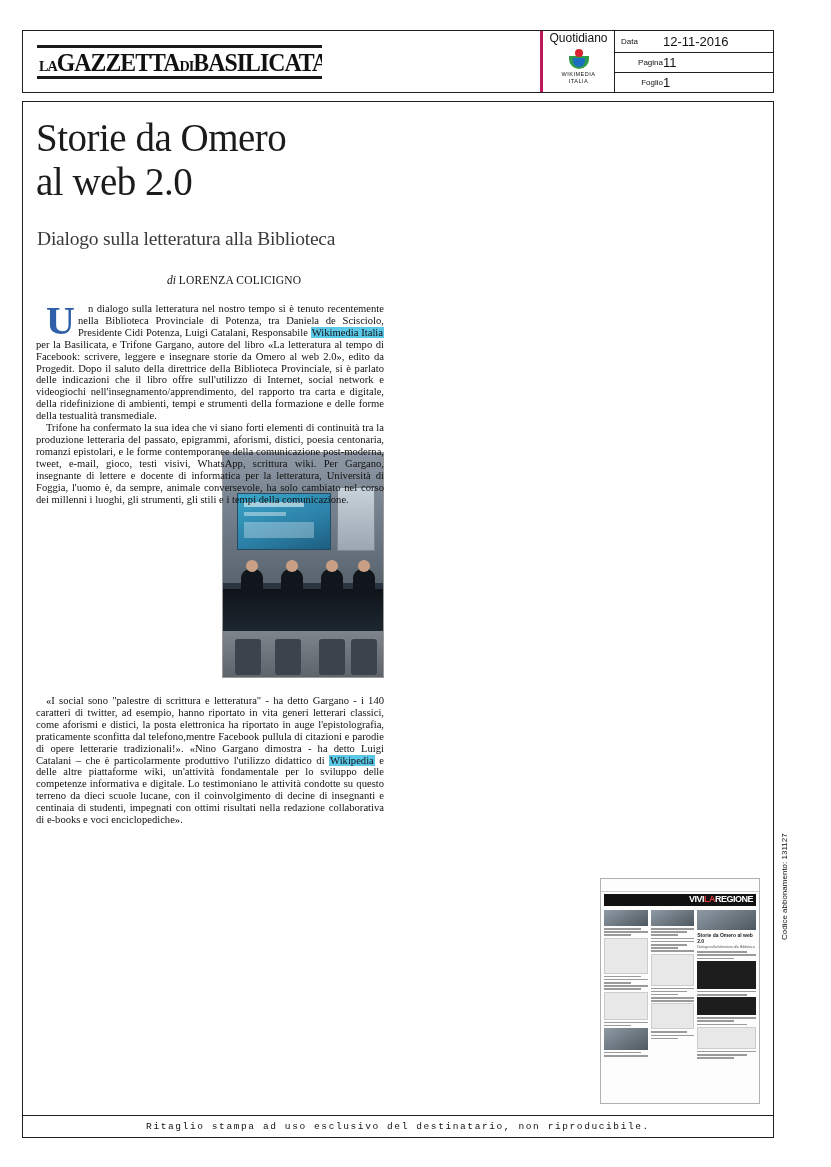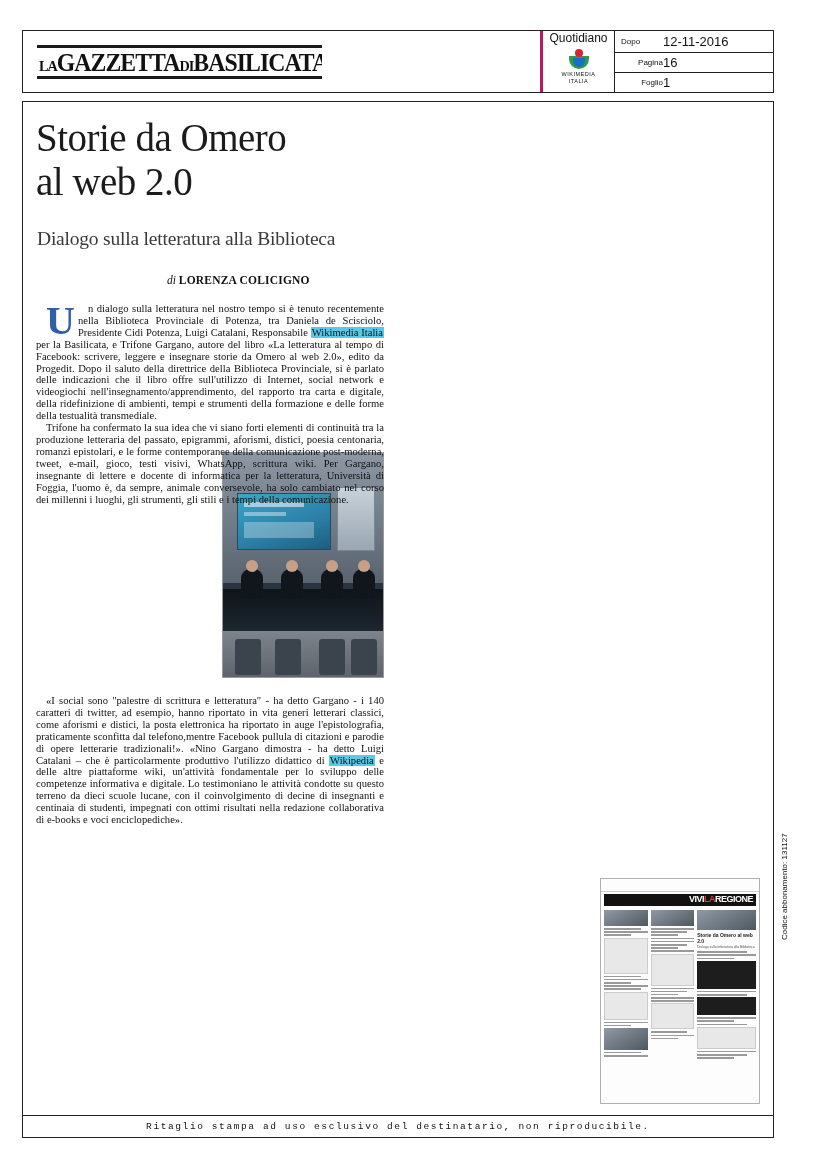--- a/index.html
+++ b/index.html
@@ -185,21 +185,21 @@
     top: 274px;
     font-family: "Liberation Serif", serif;
     font-size: 11.5px;
     color: #111;
   }
   .byline .di {
     font-style: italic;
     font-weight: normal;
   }
   .byline .name {
-    font-weight: bold;
+    font-weight: normal;
     letter-spacing: 0.2px;
   }
 
   
   .body-wrap {
     position: absolute;
     left: 36px;
     top: 303px;
     width: 348px;
     font-family: "Liberation Serif", serif;
@@ -417,26 +417,26 @@
         <div class="dot"></div>
       </div>
       <div class="wmi-caption">
         <span>WIKIMEDIA</span><br>
         <span>ITALIA</span>
       </div>
     </div>
 
     <div class="meta-cell">
       <div class="meta-row">
-        <span class="meta-key">Dopo</span>
+        <span class="meta-key">Data</span>
         <span class="meta-val">12-11-2016</span>
       </div>
       <div class="meta-row">
         <span class="meta-key">Pagina</span>
-        <span class="meta-val">16</span>
+        <span class="meta-val">11</span>
       </div>
       <div class="meta-row">
         <span class="meta-key">Foglio</span>
         <span class="meta-val">1</span>
       </div>
     </div>
   </div>
 
   <div class="article-box"></div>
 

